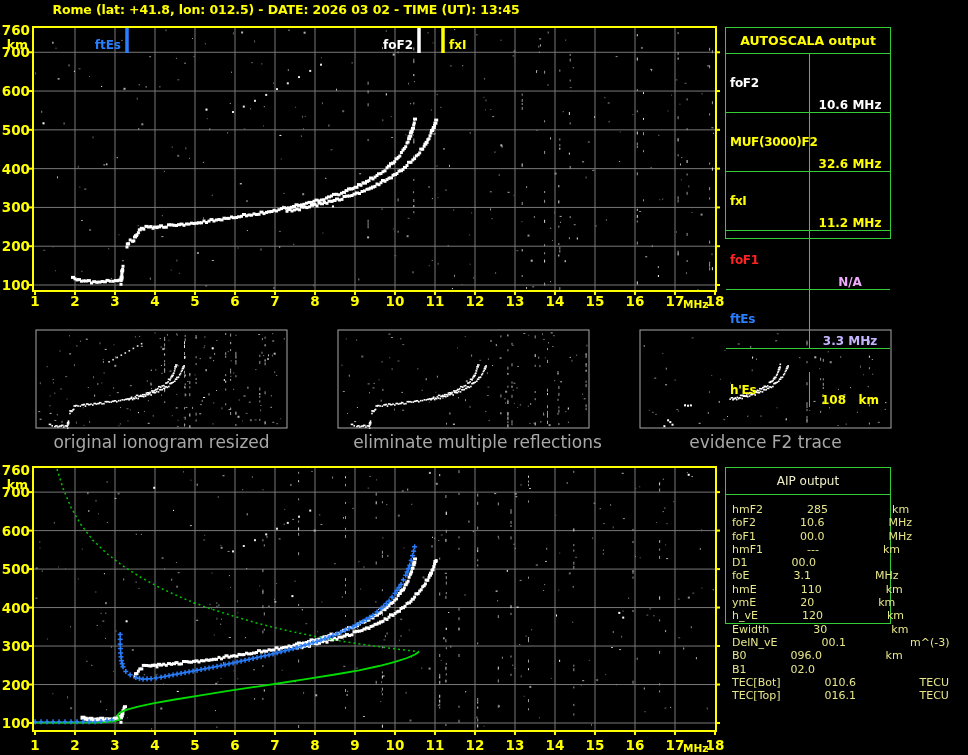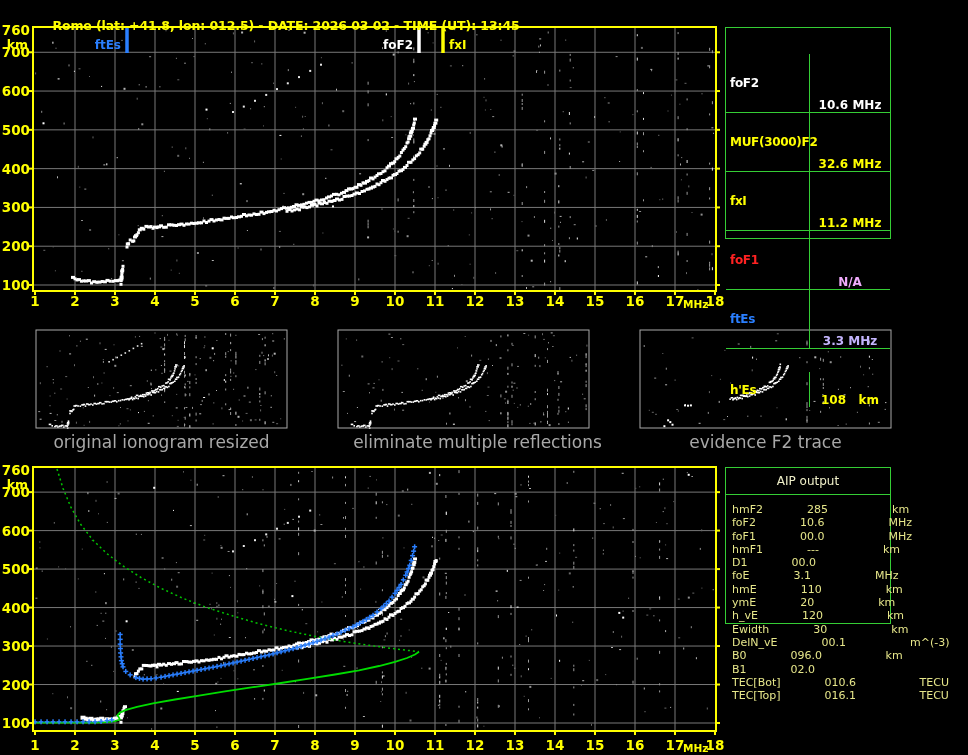--- a/index.html
+++ b/index.html
@@ -1,20 +1,20 @@
 <!DOCTYPE html>
 <html><head>
 <meta charset="utf-8">
 <style>
   html,body{margin:0;padding:0;background:#000;}
   body{position:relative;width:968px;height:755px;overflow:hidden;
        font-family:"DejaVu Sans", "Liberation Sans", sans-serif;}
   #scene{position:absolute;left:0;top:0;z-index:1;}
   .ovl{position:absolute;z-index:2;}
-  #title{left:0;top:18px;width:572px;text-align:center;color:#ffff00;
+  #title{left:0;top:2px;width:572px;text-align:center;color:#ffff00;
          font-size:12.5px;font-weight:bold;letter-spacing:-0.1px;white-space:nowrap;}
   .caption{top:432px;width:251px;text-align:center;color:#a8a8a8;font-size:17px;}
   .tbl{border:1px solid #35cd35;box-sizing:border-box;background:#000;}
   #autoscala{left:725px;top:27px;width:166px;height:212px;}
   .as-title{height:25px;line-height:25px;text-align:center;color:#ffff00;
             font-weight:bold;font-size:12.5px;border-bottom:1px solid #35cd35;}
   #as-rows{position:absolute;left:0;top:26px;right:0;bottom:0;display:grid;
            grid-template-rows:repeat(7,1fr);}
   .as-row{display:flex;border-top:1px solid #35cd35;align-items:center;
           font-weight:bold;font-size:12px;}
@@ -2670,20 +2670,21 @@
     </g>
   </svg>
 
 <div id="title" class="ovl">Rome (lat: +41.8, lon: 012.5) - DATE: 2026 03 02 - TIME (UT): 13:45</div>
 
 <div class="caption ovl" style="left:36px">original ionogram resized</div>
 <div class="caption ovl" style="left:352px">eliminate multiple reflections</div>
 <div class="caption ovl" style="left:640px">evidence F2 trace</div>
 
 <div id="autoscala" class="tbl ovl">
+  <div class="as-title">AUTOSCALA output</div>
   <div id="as-rows">
       <div class="as-row">
         <span class="as-label" style="color: rgb(255, 255, 255);">foF2</span>
         <span class="as-val" style="color: rgb(255, 255, 255);">10.6 MHz</span>
       </div>
       <div class="as-row">
         <span class="as-label" style="color: rgb(255, 255, 0);">MUF(3000)F2</span>
         <span class="as-val" style="color: rgb(255, 255, 0);">32.6 MHz</span>
       </div>
       <div class="as-row">

